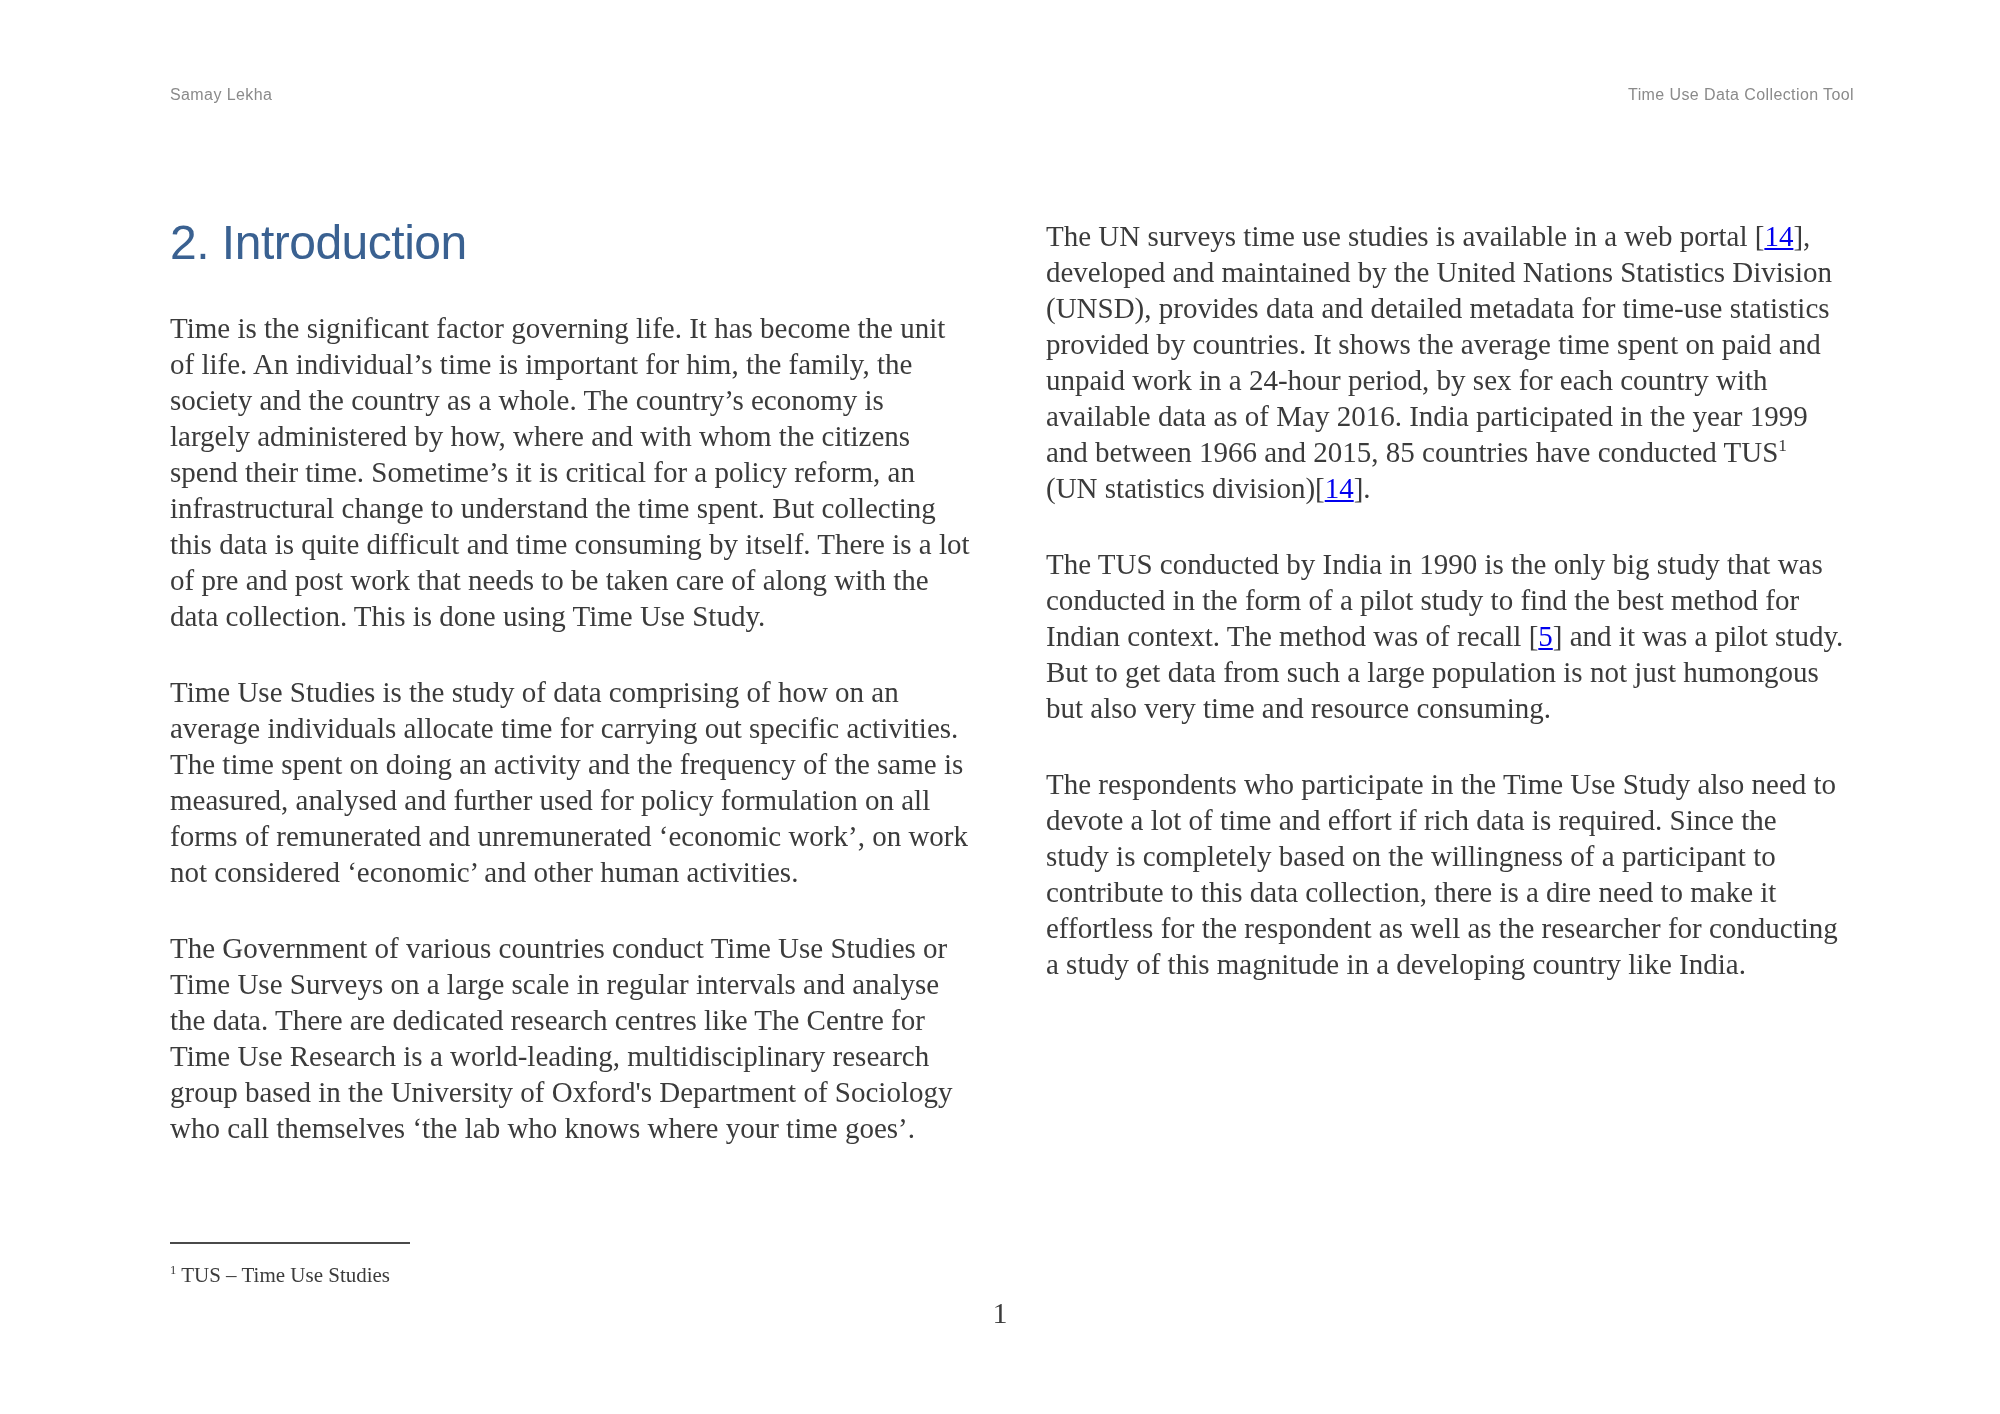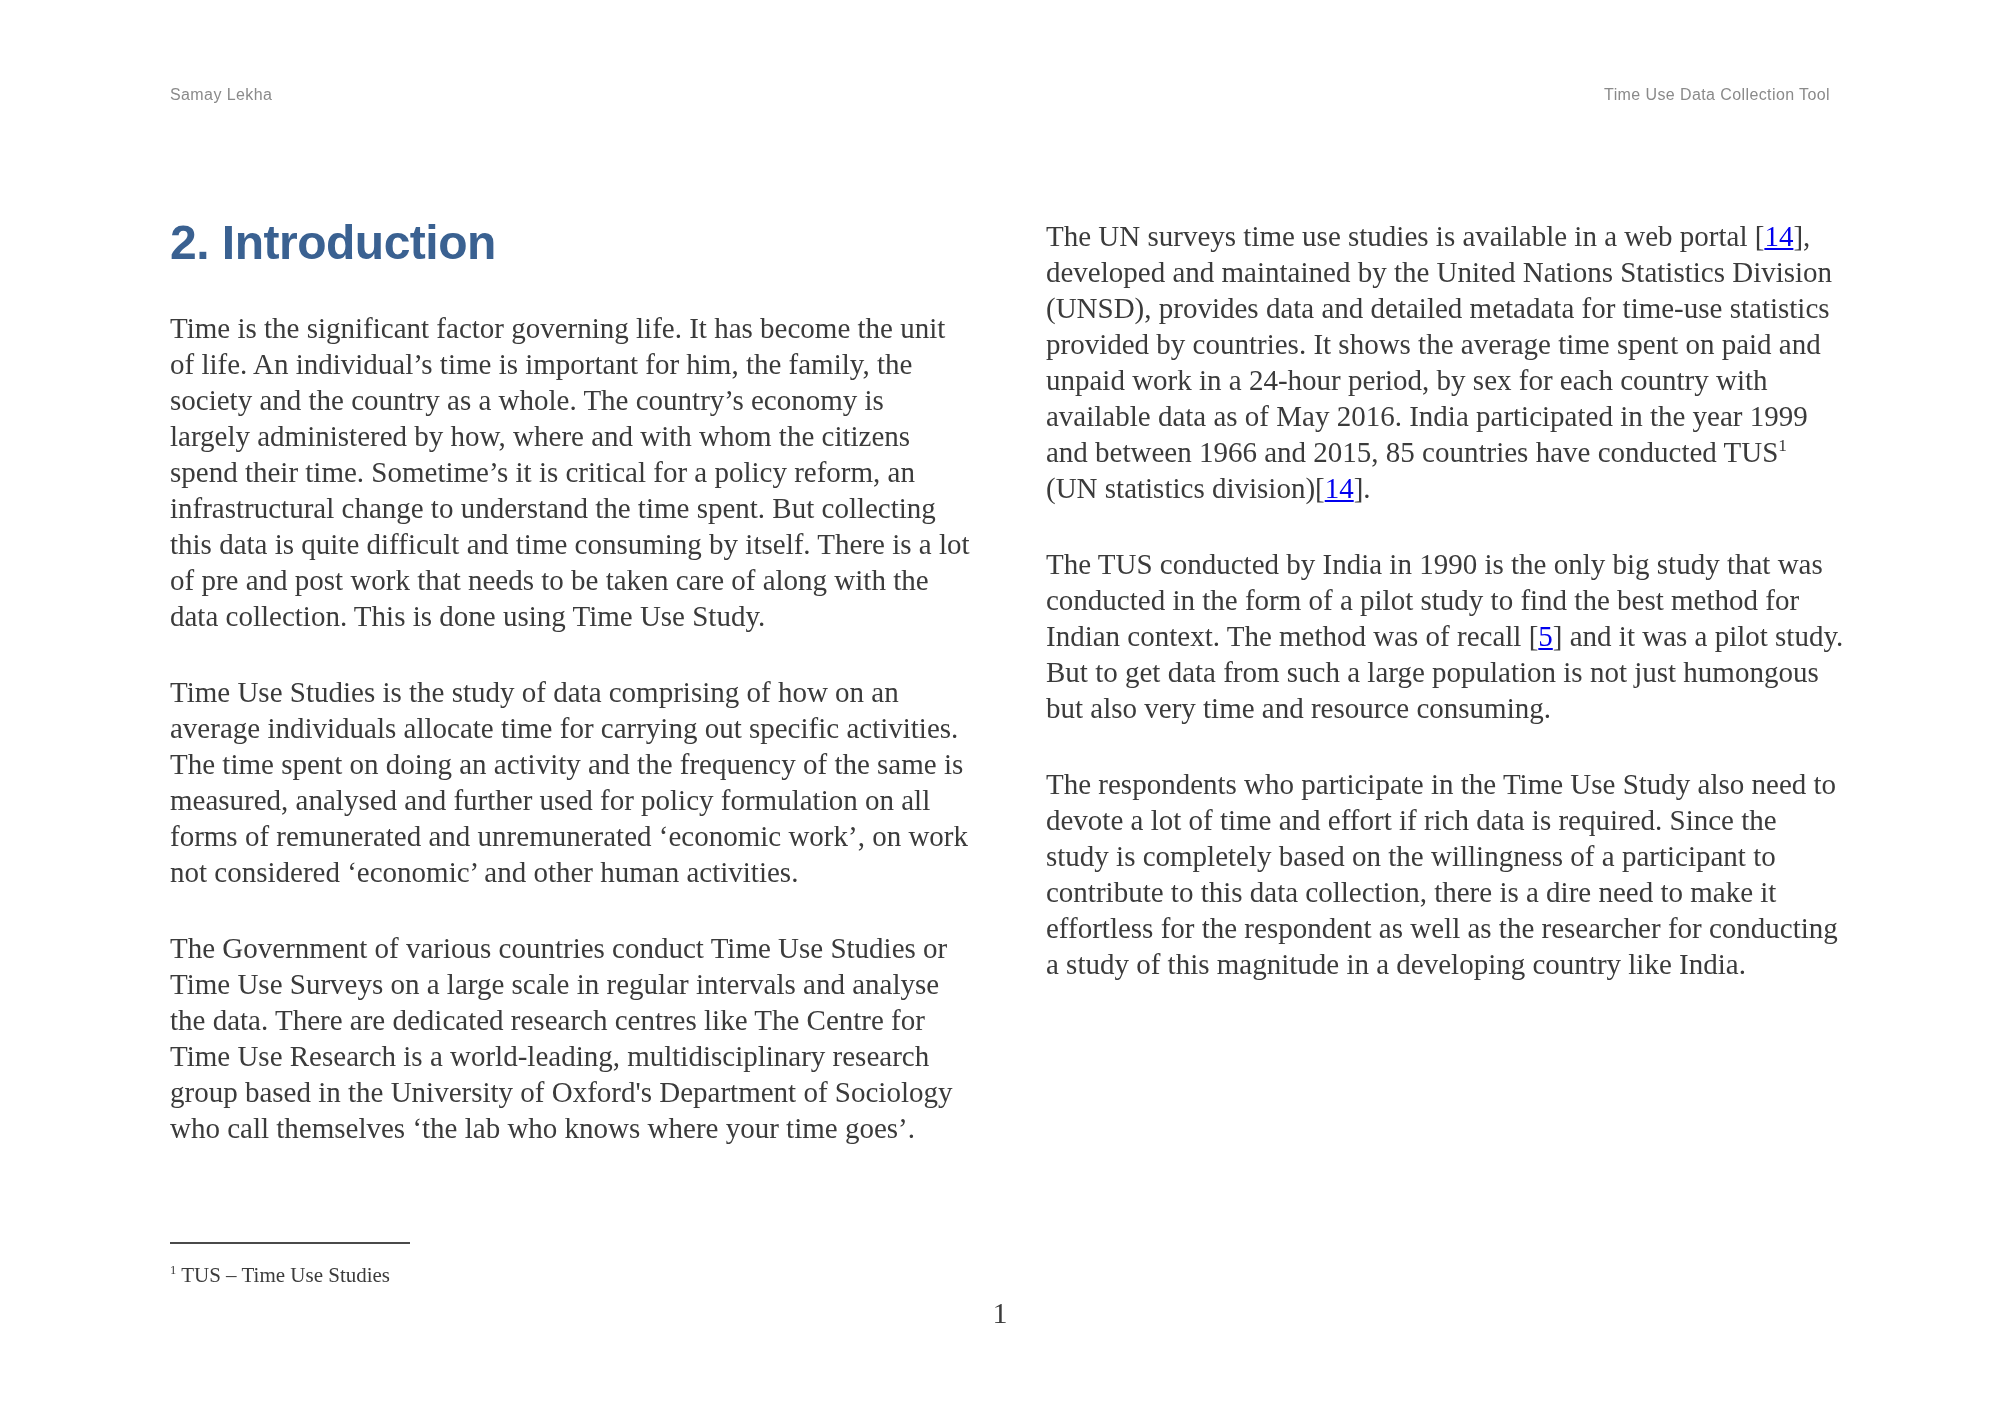--- a/index.html
+++ b/index.html
@@ -22,31 +22,31 @@
   .hdr {
     position: absolute;
     top: 86px;
     font-family: "Liberation Sans", sans-serif;
     font-size: 16px;
     font-weight: 400;
     letter-spacing: 0.4px;
     color: var(--muted-color);
   }
   .hdr-left  { left: 170px; }
-  .hdr-right { right: 170px; }
+  .hdr-right { right: 146px; }
   .col {
     position: absolute;
     top: 218px;
   }
   .col-left  { left: 170px;  width: 845px; }
   .col-right { left: 1046px; width: 835px; }
   h1.section-heading {
     margin: 0 0 42px 0;
     font-family: "Liberation Sans", sans-serif;
-    font-weight: 700;
+    font-weight: 400;
     font-size: 48px;
     line-height: 50px;
     letter-spacing: -0.5px;
     color: var(--heading-color);
   }
   p.body-par {
     margin: 0 0 40px 0;
     font-size: 29px;
     line-height: 36px;
     white-space: pre-line;

